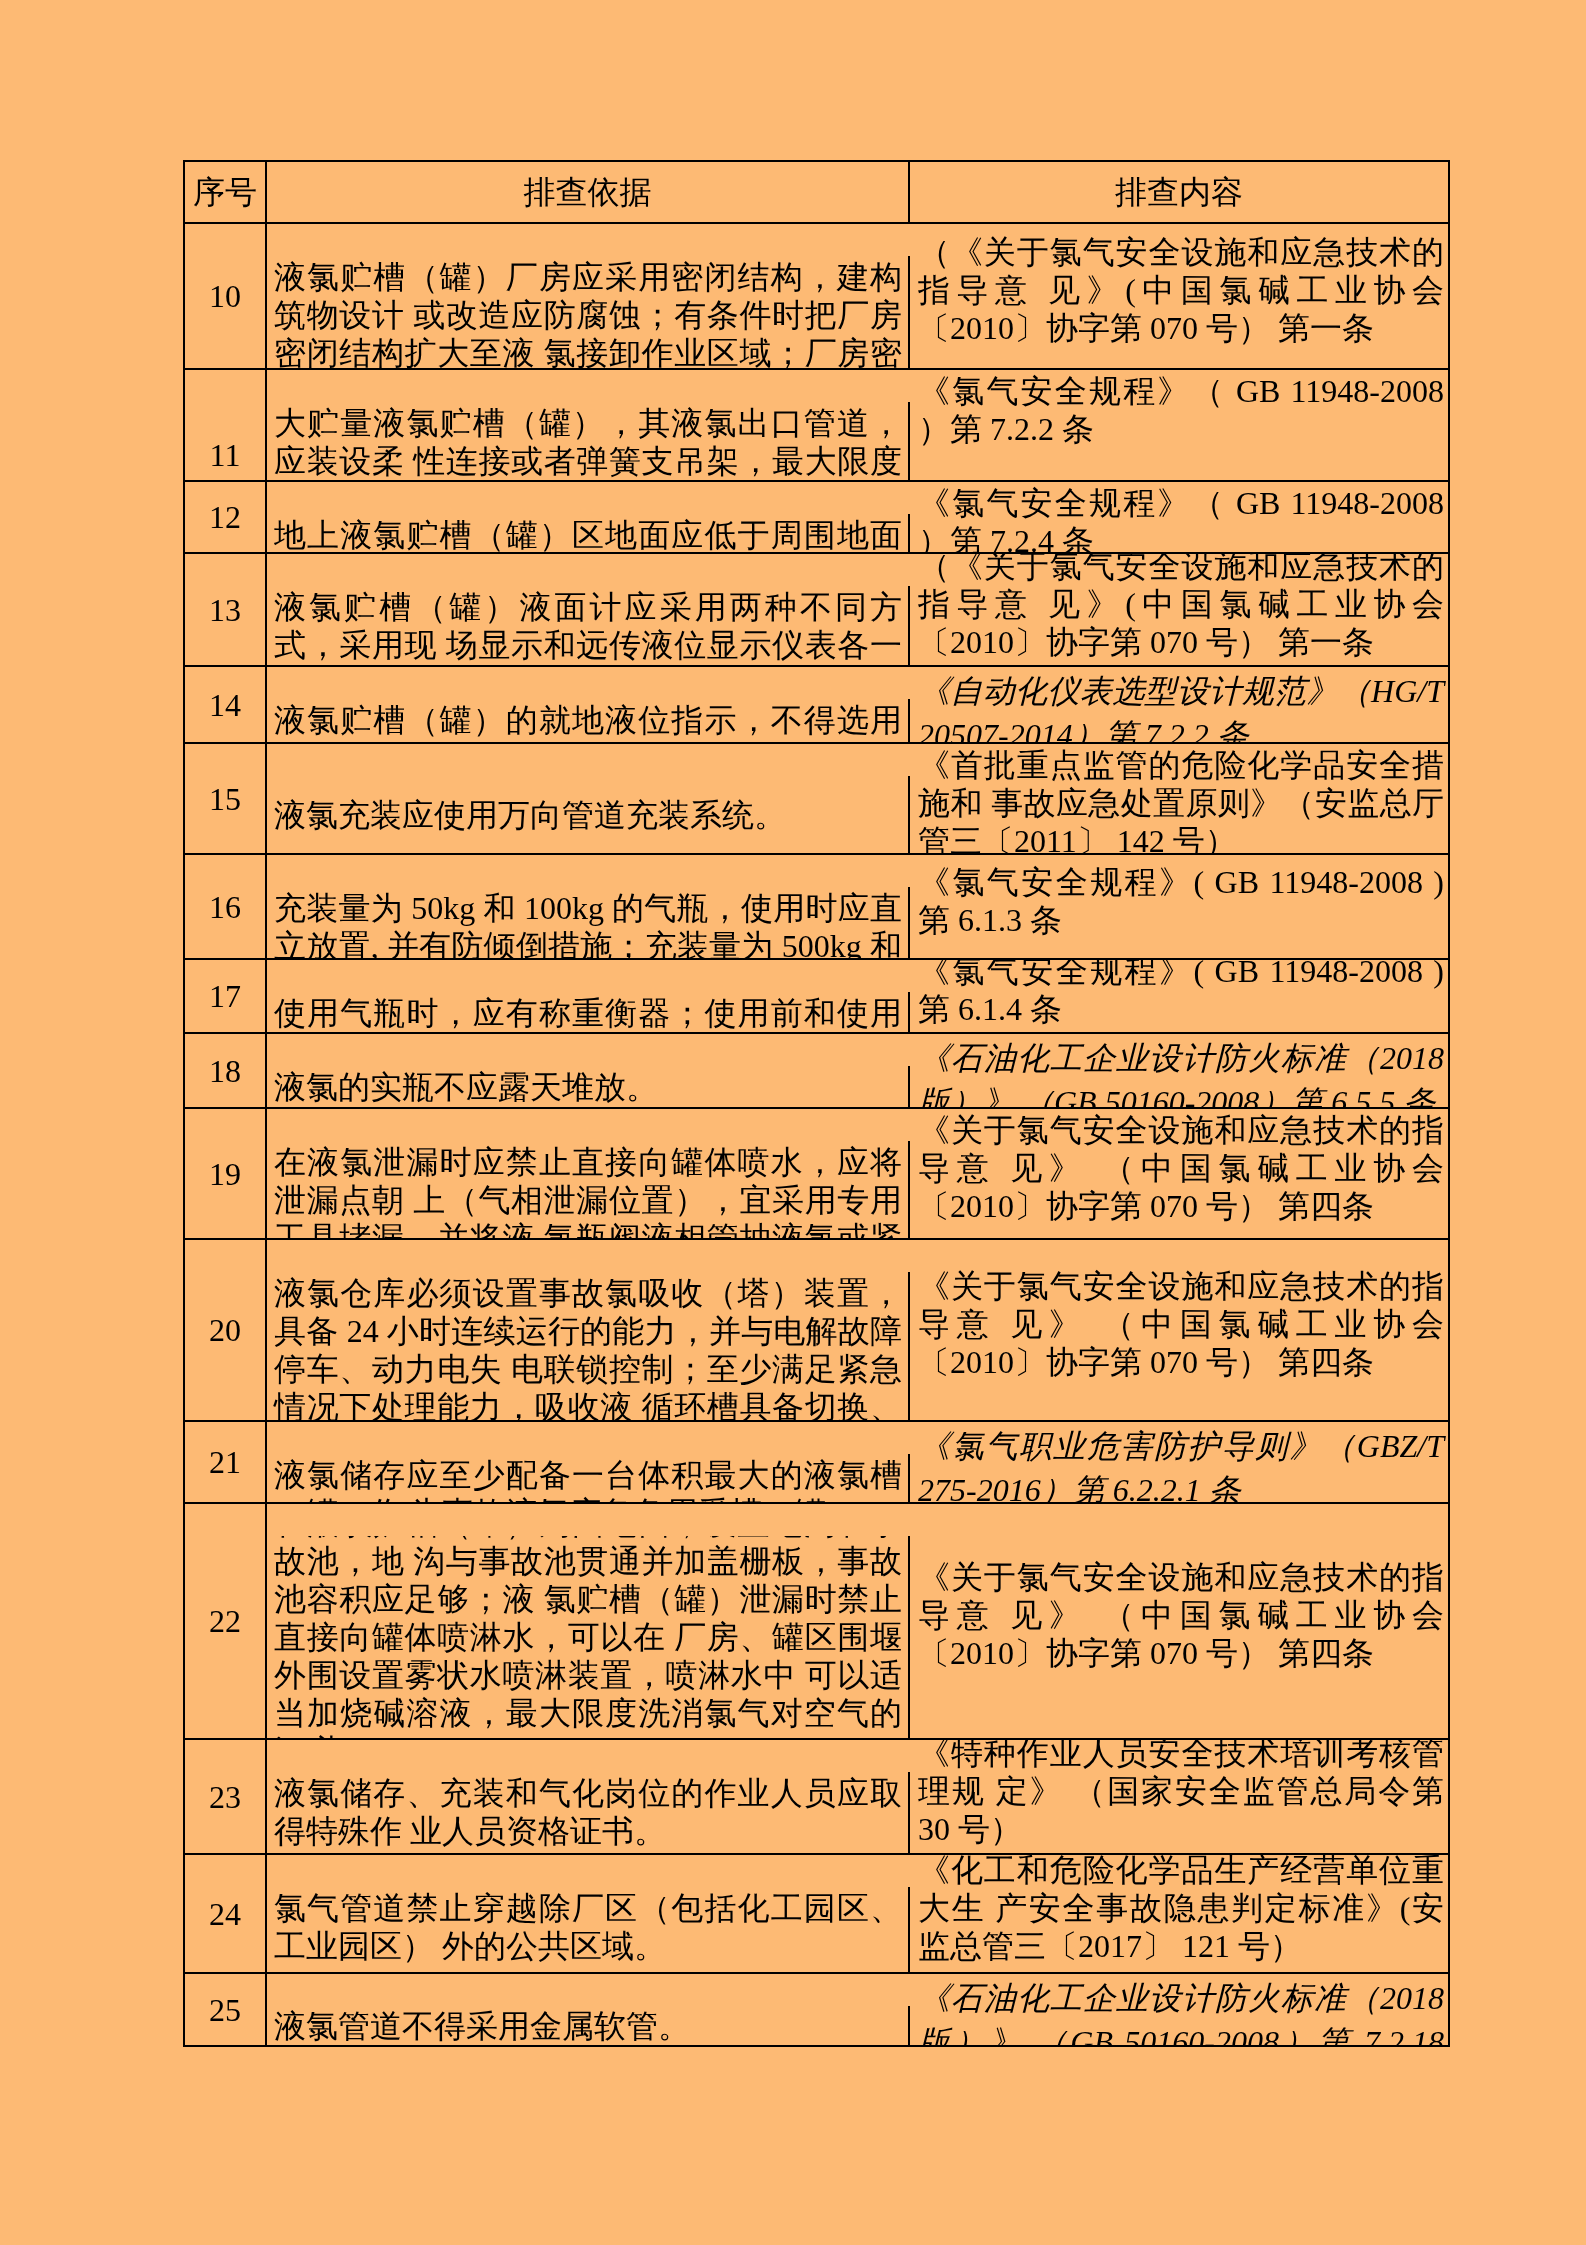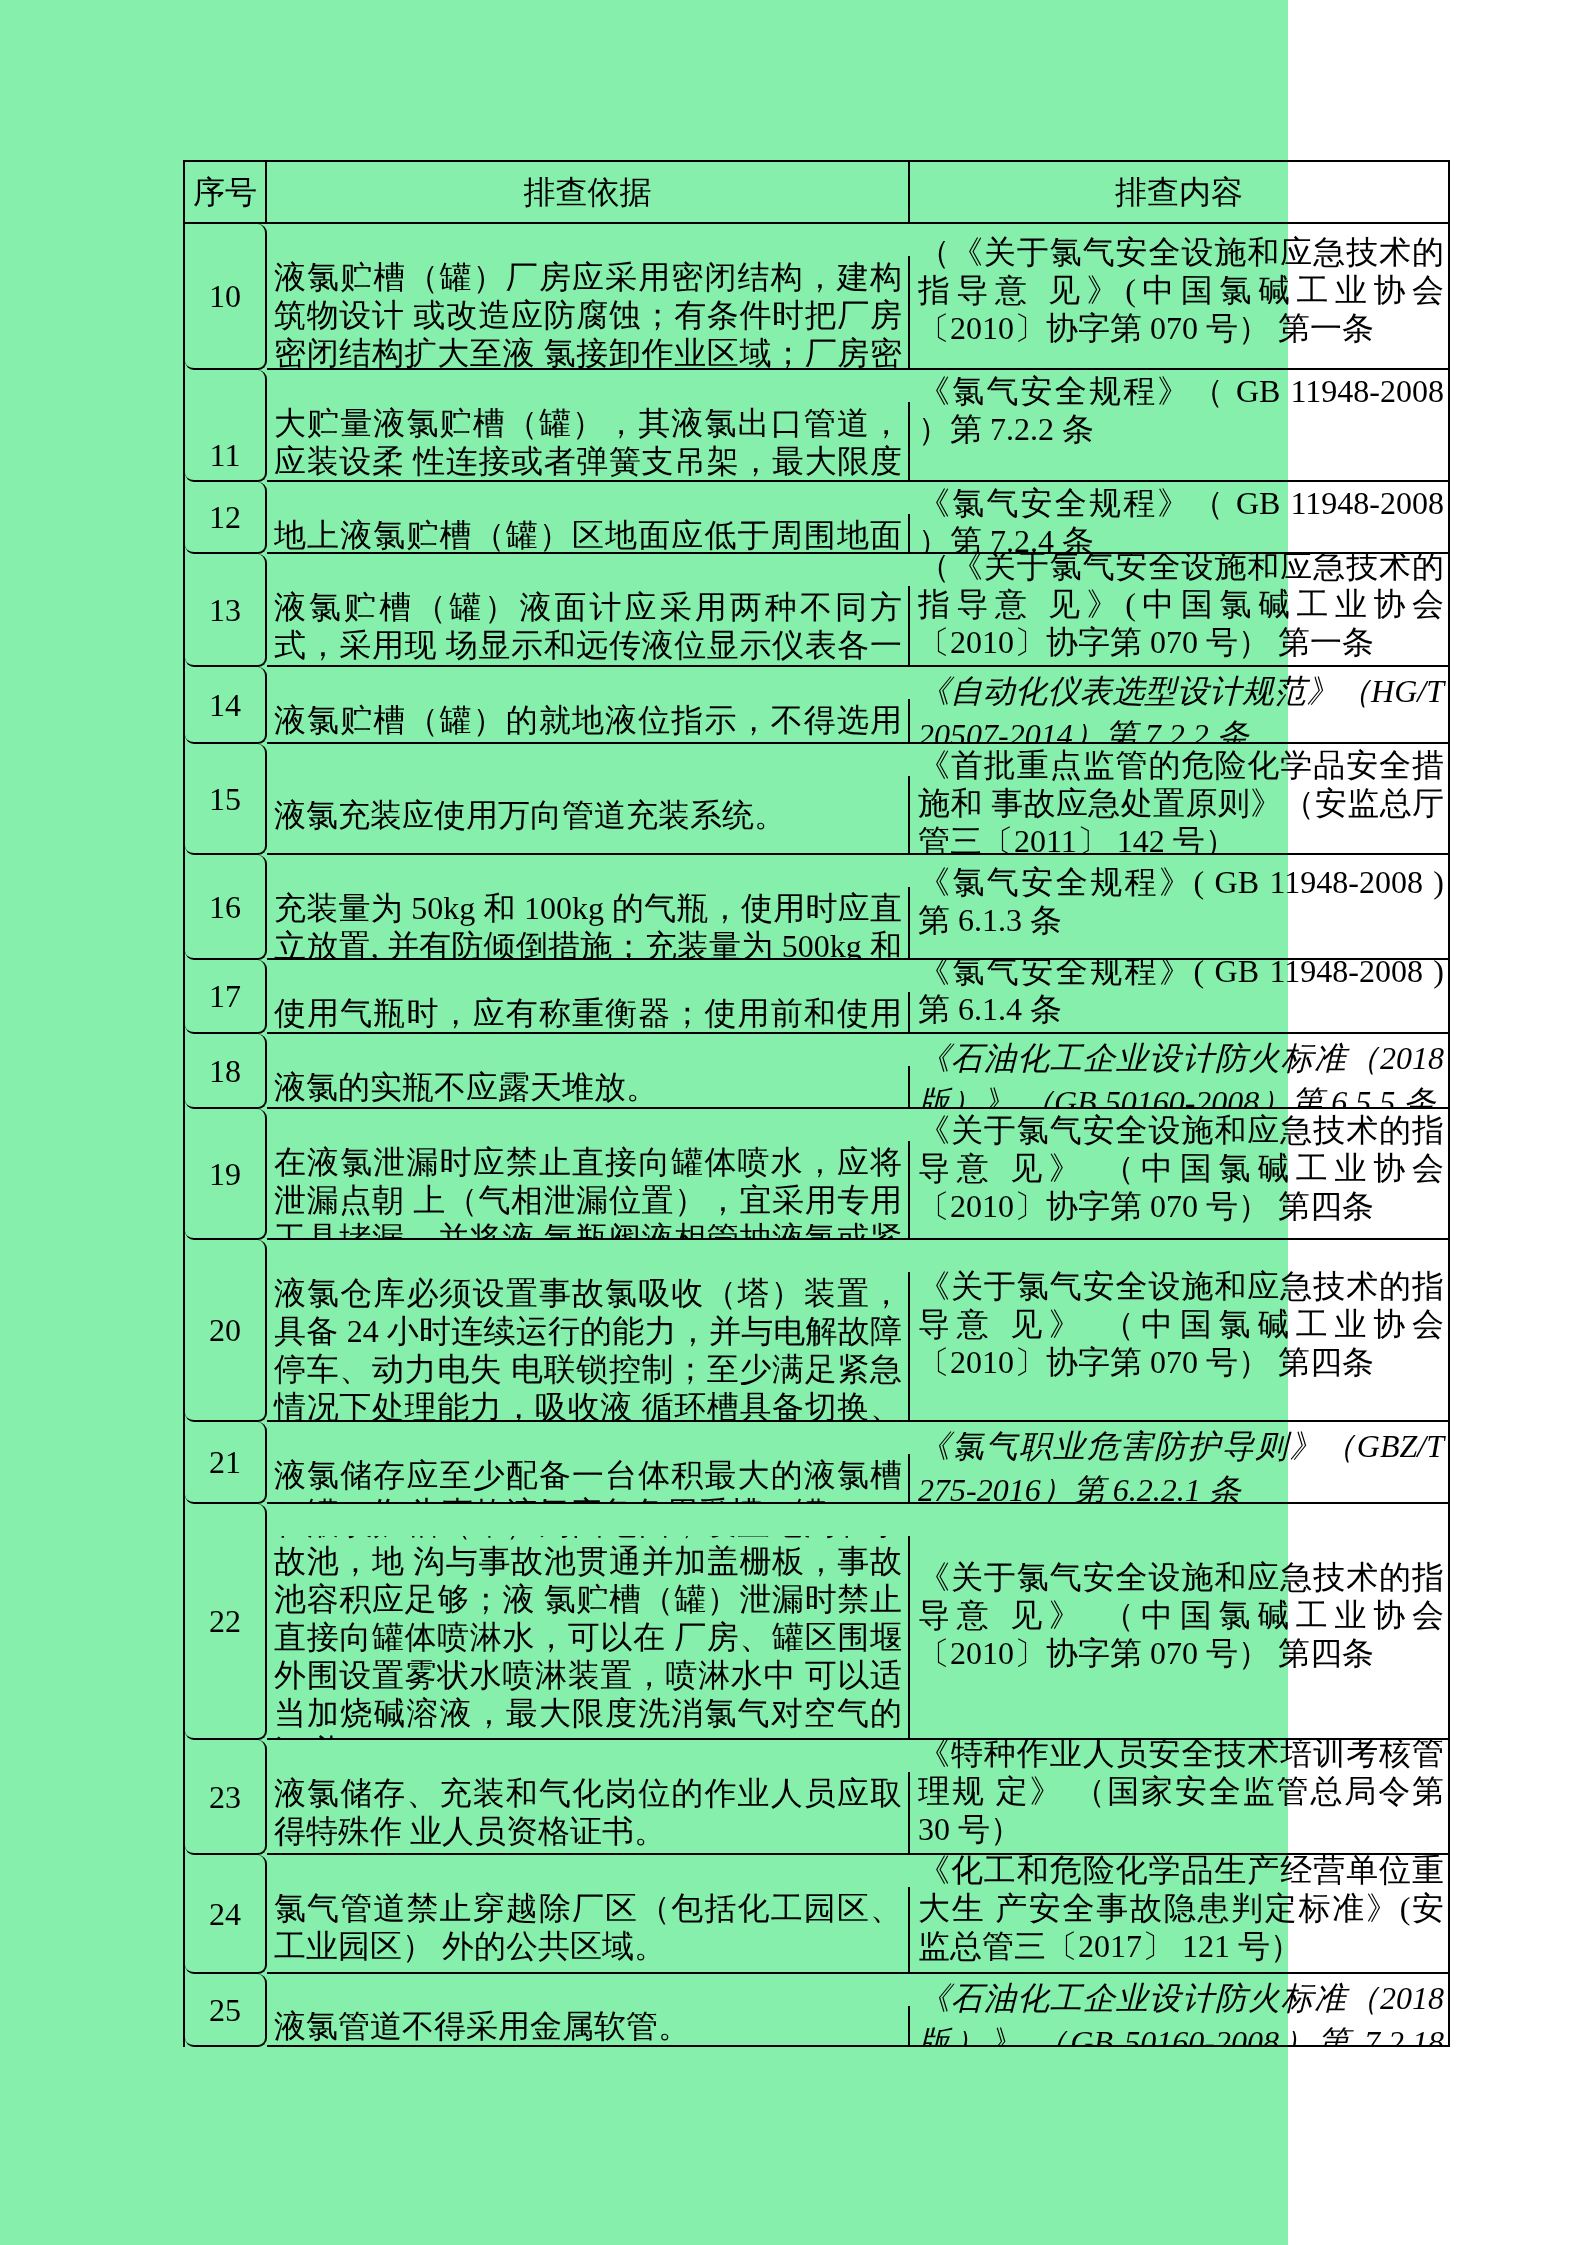--- a/index.html
+++ b/index.html
@@ -1,19 +1,19 @@
 <!DOCTYPE html>
 <html><head>
 <meta charset="utf-8">
 <style>
   html,body{margin:0;padding:0;background:#ffffff;}
   .page{
     position:relative;
-    width:1288px;height:2245px;
-    background:#86efac;
+    width:1586px;height:2245px;
+    background:#fdba74;
     font-family:"Liberation Serif","DejaVu Serif",serif;
     color:#000000;
   }
   .checklist{
     position:absolute;left:183px;top:160px;
     display:grid;
     grid-template-columns:82px 643px 540px;
     grid-template-rows:62px 146px 112px 72px 113px 77px 111px 105px 74px 75px 131px 182px 82px 236px 115px 119px 73px;
     border-top:2px solid #000;
     border-left:2px solid #000;
@@ -24,21 +24,21 @@
     border-bottom:2px solid #000;
     overflow:hidden;
     font-size:32px;
     line-height:38px;
   }
   .th{
     display:flex;align-items:center;justify-content:center;
     text-align:center;
   }
   .idx{
-    display:flex;align-items:center;justify-content:center;border-radius:9px;
+    display:flex;align-items:center;justify-content:center;
   }
   .idx.bottom{
     align-items:flex-end;
     padding-bottom:6px;
   }
   .content{
     padding:2px 6px 0 7px;
     text-align:justify;
     margin-top:32px;
   }

